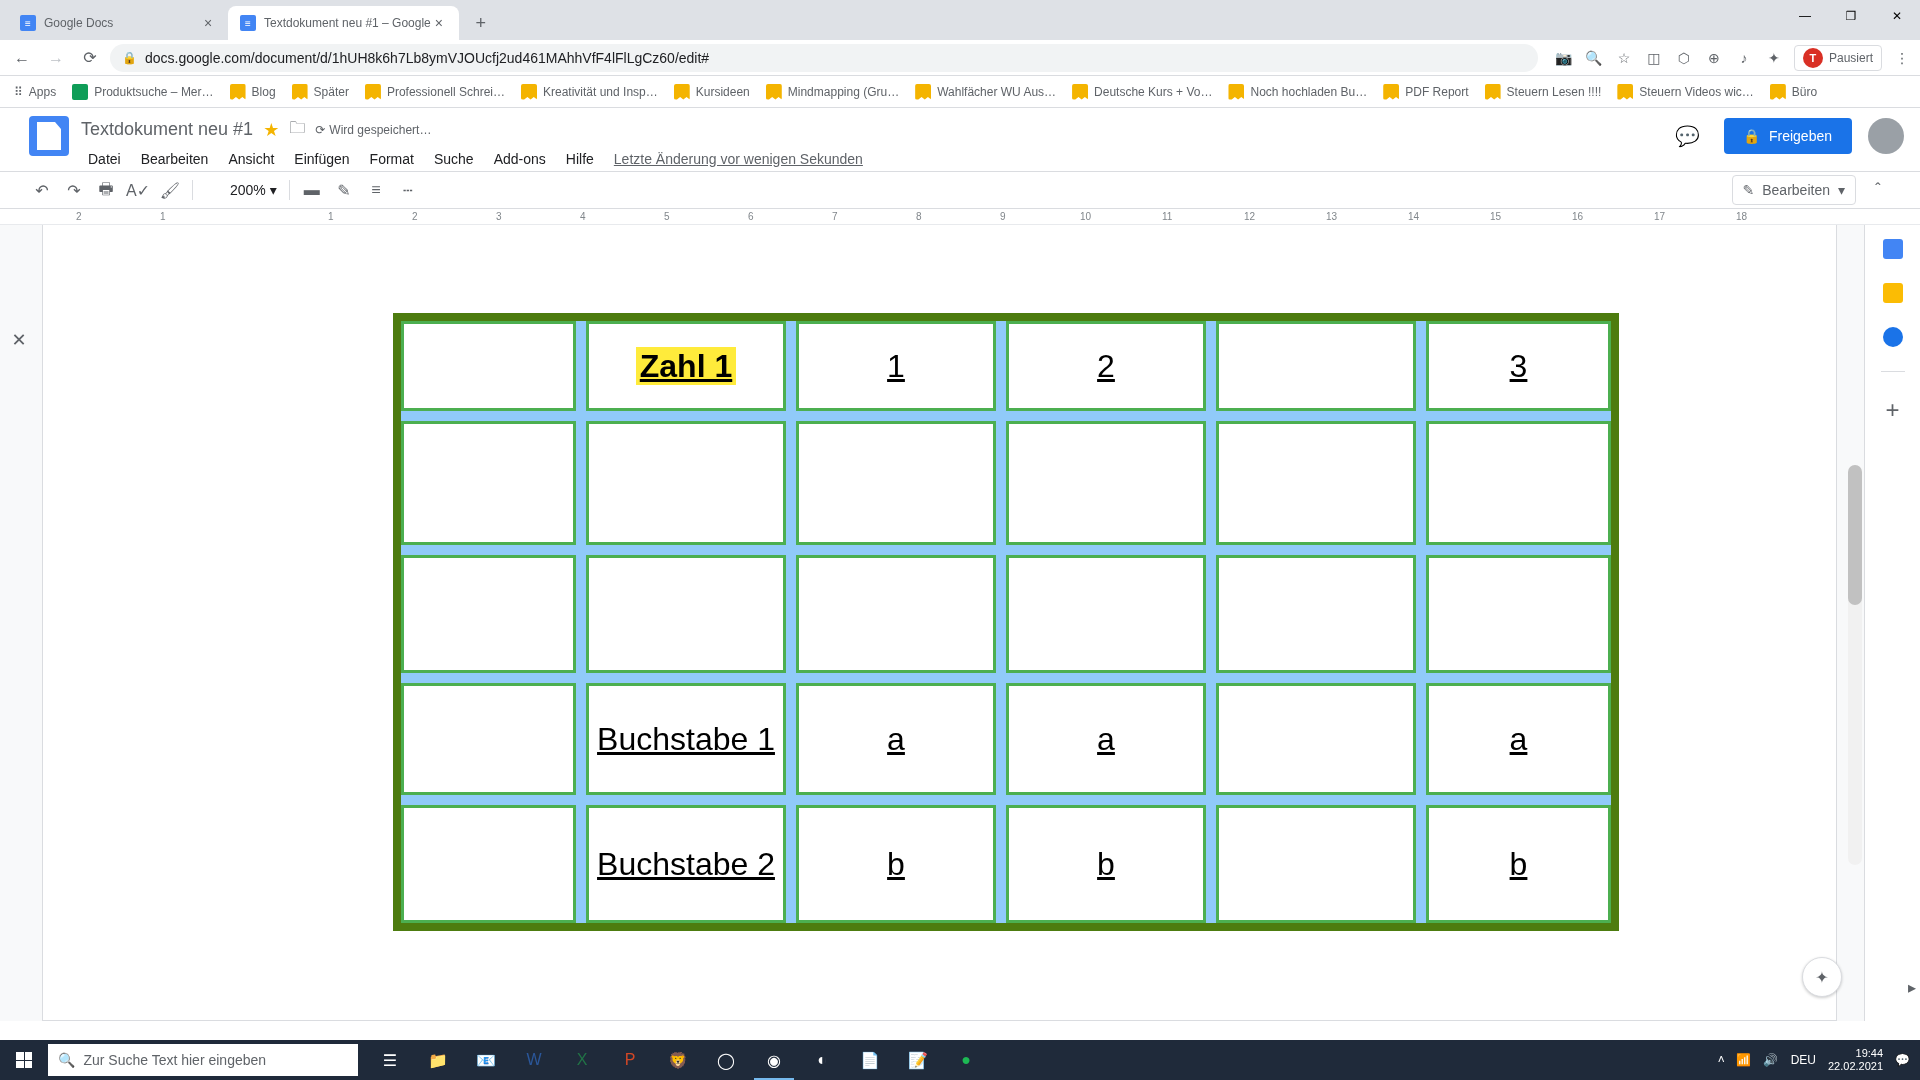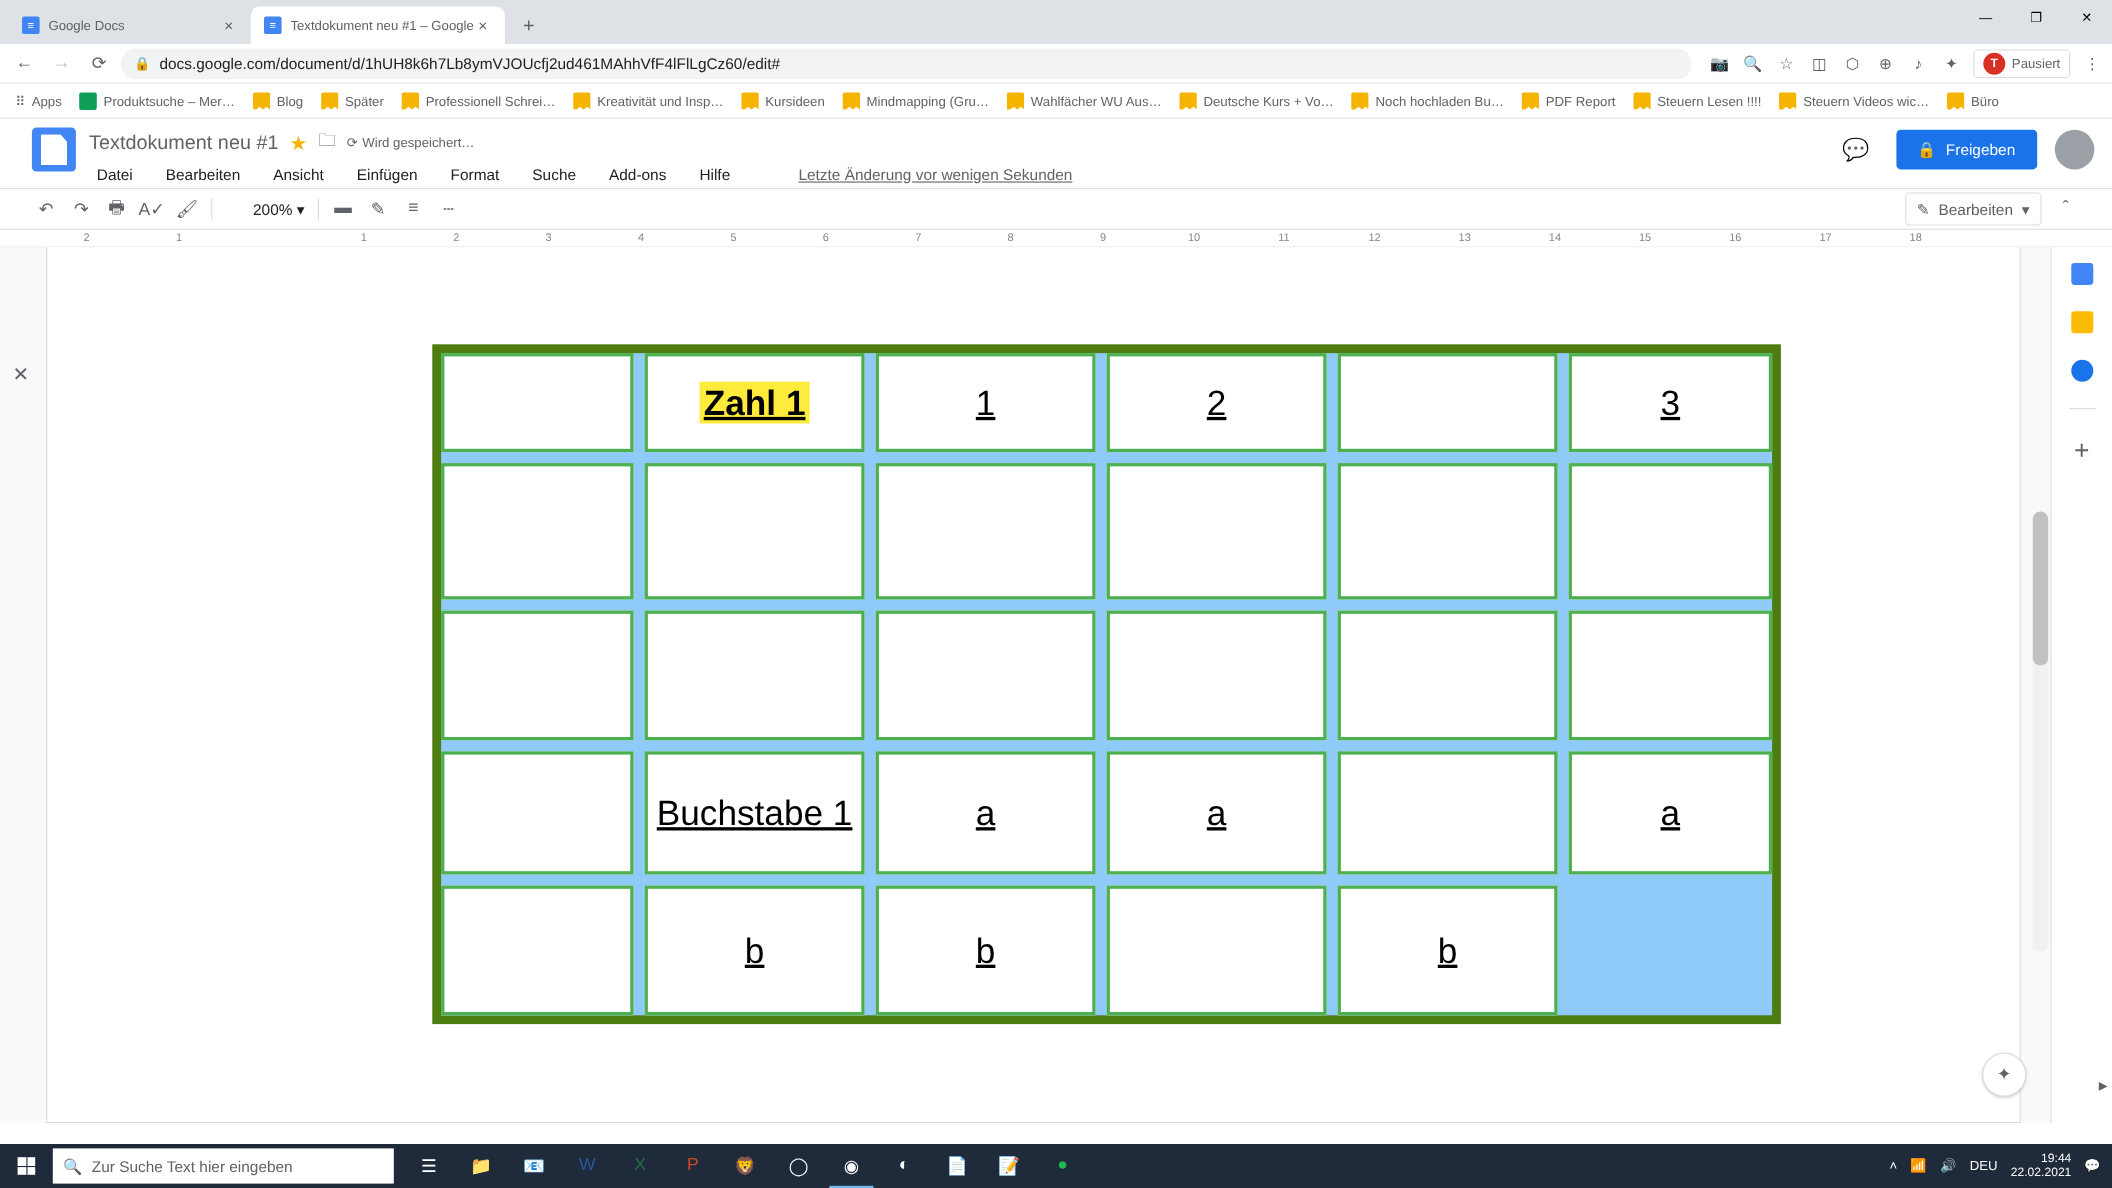--- a/index.html
+++ b/index.html
@@ -33,23 +33,23 @@
 
 .docs-header { background: #fff; padding: 8px 16px 0 29px; display: flex; align-items: flex-start; }
 .docs-logo { width: 40px; height: 40px; background: #4285f4; border-radius: 4px; margin-right: 12px; position: relative; }
 .docs-logo::after { content: ''; position: absolute; top: 6px; left: 8px; right: 8px; bottom: 6px; background: #fff; clip-path: polygon(0 0, 75% 0, 100% 25%, 100% 100%, 0 100%); }
 .docs-title-area { flex: 1; }
 .docs-title-row { display: flex; align-items: center; gap: 10px; }
 .docs-title { font-size: 18px; color: #5f6368; }
 .star-icon { color: #f4b400; font-size: 18px; }
 .move-icon, .cloud-icon { color: #5f6368; font-size: 16px; }
 .save-status { font-size: 12px; color: #5f6368; display: flex; align-items: center; gap: 4px; }
-.menubar { display: flex; gap: 16px; margin-top: 4px; font-size: 14px; color: #202124; }
+.menubar { display: flex; gap: 6px; margin-top: 4px; font-size: 14px; color: #202124; }
 .menu-item { padding: 4px 7px; }
-.last-edit { color: #5f6368; text-decoration: underline; font-size: 14px; padding: 4px 7px; margin-left: 32px; }
+.last-edit { color: #5f6368; text-decoration: underline; font-size: 14px; padding: 4px 7px; }
 .docs-right { display: flex; align-items: center; gap: 16px; }
 .comment-btn { width: 40px; height: 40px; display: flex; align-items: center; justify-content: center; color: #5f6368; font-size: 20px; }
 .share-btn { background: #1a73e8; color: #fff; border-radius: 4px; padding: 10px 20px; font-size: 14px; font-weight: 500; display: flex; align-items: center; gap: 8px; }
 .avatar { width: 36px; height: 36px; border-radius: 50%; background: #9aa0a6; }
 
 .toolbar { height: 38px; background: #fff; border-top: 1px solid #dadce0; border-bottom: 1px solid #dadce0; display: flex; align-items: center; padding: 0 28px; gap: 4px; }
 .tb-btn { width: 28px; height: 28px; display: flex; align-items: center; justify-content: center; color: #5f6368; font-size: 16px; }
 .tb-sep { width: 1px; height: 20px; background: #dadce0; margin: 0 4px; }
 .zoom-ctl { display: flex; align-items: center; gap: 4px; font-size: 14px; color: #202124; padding: 0 4px; margin-left: 25px; }
 .tb-right { margin-left: auto; display: flex; align-items: center; gap: 8px; }
@@ -310,20 +310,21 @@
           <div class="cell"></div>
           <div class="cell"></div>
           <div class="cell"></div>
           <div class="cell"></div>
           <div class="cell">Buchstabe 1</div>
           <div class="cell">a</div>
           <div class="cell">a</div>
           <div class="cell"></div>
           <div class="cell">a</div>
           <div class="cell"></div>
+          <div class="cell">Buchstabe 2</div>
           <div class="cell">b</div>
           <div class="cell">b</div>
           <div class="cell"></div>
           <div class="cell">b</div>
         </div>
     </div>
   </div>
 
   <div class="sidepanel">
     <div class="sp-icon sp-cal"></div>

